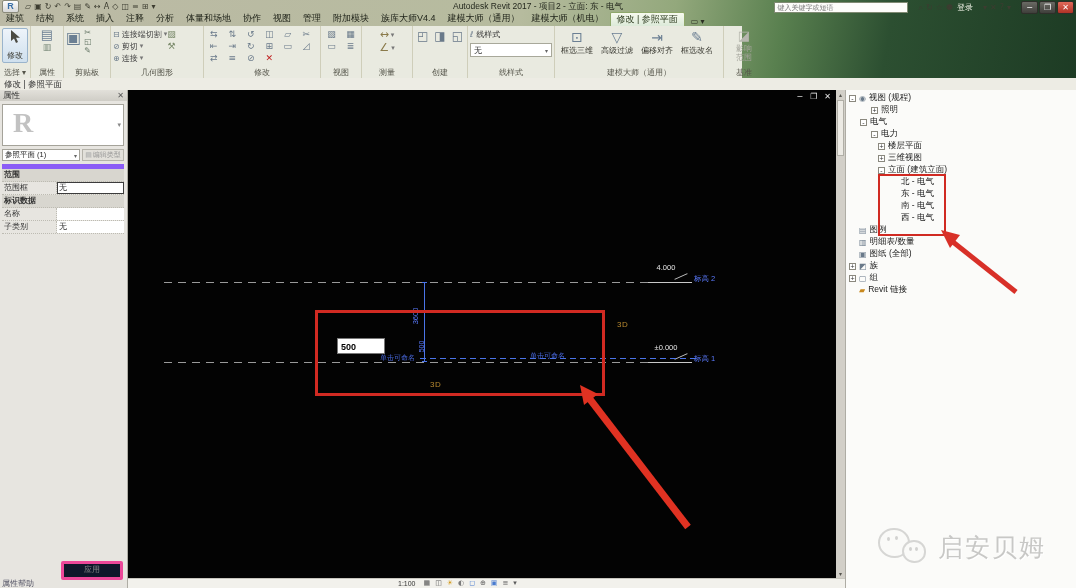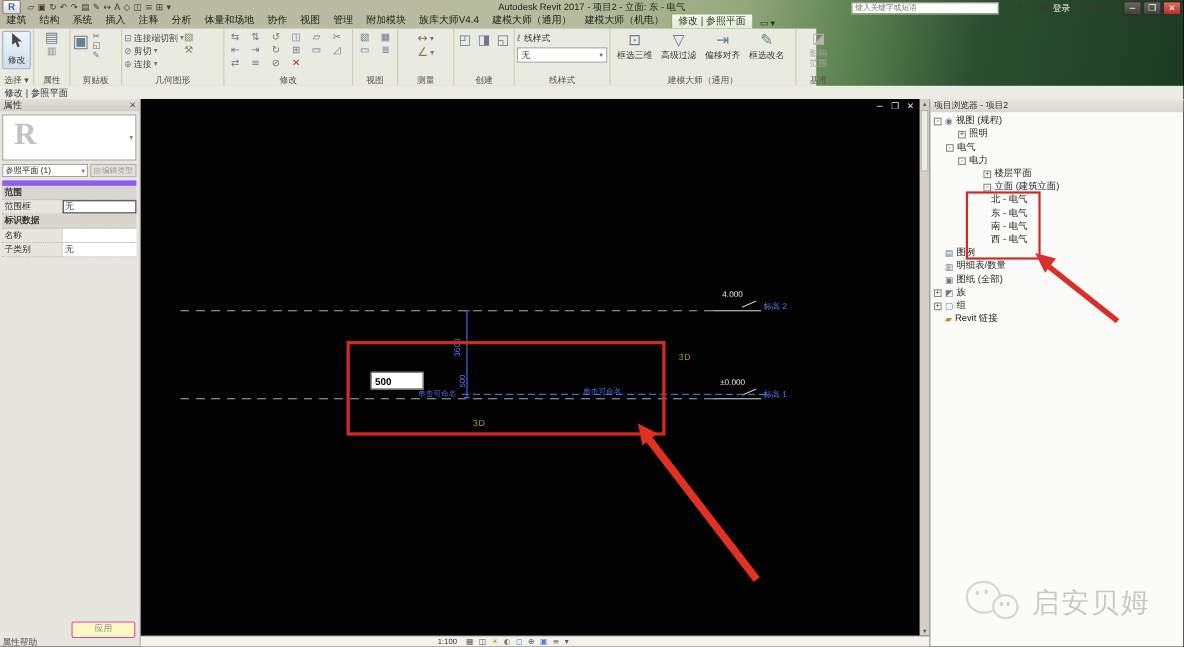--- a/index.html
+++ b/index.html
@@ -100,22 +100,22 @@
   .etbtn{width:40px;background:#e2e0da;border:1px solid #b5b3aa;font-size:7px;color:#999;
     display:flex;align-items:center;justify-content:center;gap:1px;}
   .pgrid{position:absolute;left:2px;top:74px;width:122px;border-top:5px solid #8b5cf6;}
   .prow{display:flex;height:12px;border-bottom:1px dotted #bdbbb2;font-size:8px;color:#333;}
   .prow[data-kind="header"]{background:#d8d6cf;font-weight:bold;}
   .plab{width:52px;padding-left:2px;line-height:12px;border-right:1px dotted #bdbbb2;overflow:hidden;white-space:nowrap;}
   .prow[data-kind="header"] .plab{border-right:none;width:100%;}
   .pval{flex:1;background:#fff;padding-left:2px;line-height:12px;overflow:hidden;}
   .pval[data-focused="true"]{outline:1.5px solid #3c3c3c;outline-offset:-1px;}
   .phelp{position:absolute;left:2px;bottom:-1px;font-size:8px;color:#556;}
-  .applybtn{position:absolute;right:4px;bottom:8px;width:56px;height:13px;background:#fef9c3;
-    border:1px solid #ec4899;border-radius:2px;font-size:8px;color:#888;text-align:center;line-height:12px;}
+  .applybtn{position:absolute;right:4px;bottom:8px;width:56px;height:13px;background:#0f172a;
+    border:3px solid #ec4899;border-radius:2px;font-size:8px;color:#888;text-align:center;line-height:12px;}
 
   
   .canvas{position:absolute;left:128px;top:90px;width:717px;height:488px;background:#030303;overflow:hidden;}
   .win-ctrls{position:absolute;top:2px;right:14px;display:flex;gap:7px;z-index:5;}
   .win-ctrls span{color:#e8e8e8;font-size:8px;}
   .vscroll{position:absolute;right:0;top:0;width:9px;height:100%;background:#d2cfc8;z-index:4;}
   .vscroll .sa{display:block;text-align:center;font-size:6px;color:#55544e;line-height:9px;}
   .vscroll .sa.bot{position:absolute;bottom:0;left:0;right:0;}
   .vscroll .thumb{position:absolute;left:1px;right:1px;top:10px;height:54px;background:#eceae4;border:1px solid #b0aea6;}
   .lvl-dash{position:absolute;height:1px;background:repeating-linear-gradient(90deg,#9a9a9a 0 8px,transparent 8px 14px);}
@@ -144,21 +144,21 @@
   
   .browser{position:absolute;left:845px;top:90px;width:231px;height:498px;background:#fbfbf9;
     border-left:1px solid #aeaca4;box-sizing:border-box;overflow:hidden;}
   .btitle{height:12px;background:linear-gradient(#e9e7e1,#d6d4cd);font-size:8px;color:#333;
     line-height:12px;padding-left:3px;}
   .tree{padding-top:2px;}
   .trow{display:flex;align-items:center;height:12px;}
   .trow[data-depth="0"]{padding-left:3px;}
   .trow[data-depth="1"]{padding-left:14px;}
   .trow[data-depth="2"]{padding-left:25px;}
-  .trow[data-depth="3"]{padding-left:48px;}
+  .trow[data-depth="3"]{padding-left:32px;}
   .trow[data-depth="4"]{padding-left:45px;}
   .exp{width:7px;height:7px;box-sizing:border-box;border:1px solid #8a887e;background:#fff;
     font-size:7px;line-height:5px;text-align:center;color:#333;margin-right:3px;flex:none;}
   .exp:empty{visibility:hidden;}
   .ticon{font-size:8px;color:#6a7a8a;margin-right:3px;flex:none;}
   .ticon:empty{display:none;}
   .tlabel{font-size:8.5px;color:#222;white-space:nowrap;}
   .bredbox{position:absolute;left:32px;top:84px;width:64px;height:58px;border:2px solid #d02a22;}
   .wm{position:absolute;left:32px;top:436px;display:flex;align-items:center;gap:8px;}
   .wmlogo{position:relative;width:52px;height:42px;}
@@ -533,21 +533,20 @@
       <span class="ico" style="color: rgb(122, 122, 122);">◐</span>
       <span class="ico" style="color: rgb(74, 124, 208);">◻</span>
       <span class="ico" style="color: rgb(90, 90, 90);">⊕</span>
       <span class="ico" style="color: rgb(74, 124, 208);">▣</span>
       <span class="ico" style="color: rgb(90, 90, 90);">≡</span>
       <span class="ico" style="color: rgb(90, 90, 90);">▾</span>
     </div>
 </div>
 
 <div class="browser">
-  <div class="btitle">项目浏览器 - 项目2</div>
   <div class="tree">
 
   <div class="trow" data-depth="0">
       <span class="exp">-</span>
       <span class="ticon ico">◉</span>
       <span class="tlabel">视图 (规程)</span>
     </div>
       <div class="trow" data-depth="2">
       <span class="exp">+</span>
 
@@ -560,20 +559,25 @@
     </div>
       <div class="trow" data-depth="2">
       <span class="exp">-</span>
 
       <span class="tlabel">电力</span>
     </div>
       <div class="trow" data-depth="3">
       <span class="exp">+</span>
 
       <span class="tlabel">楼层平面</span>
+    </div>
+      <div class="trow" data-depth="3">
+      <span class="exp">+</span>
+
+      <span class="tlabel">三维视图</span>
     </div>
       <div class="trow" data-depth="3">
       <span class="exp">-</span>
 
       <span class="tlabel">立面 (建筑立面)</span>
     </div>
       <div class="trow" data-depth="4">
       <span class="exp"></span>
 
       <span class="tlabel">北 - 电气</span>

